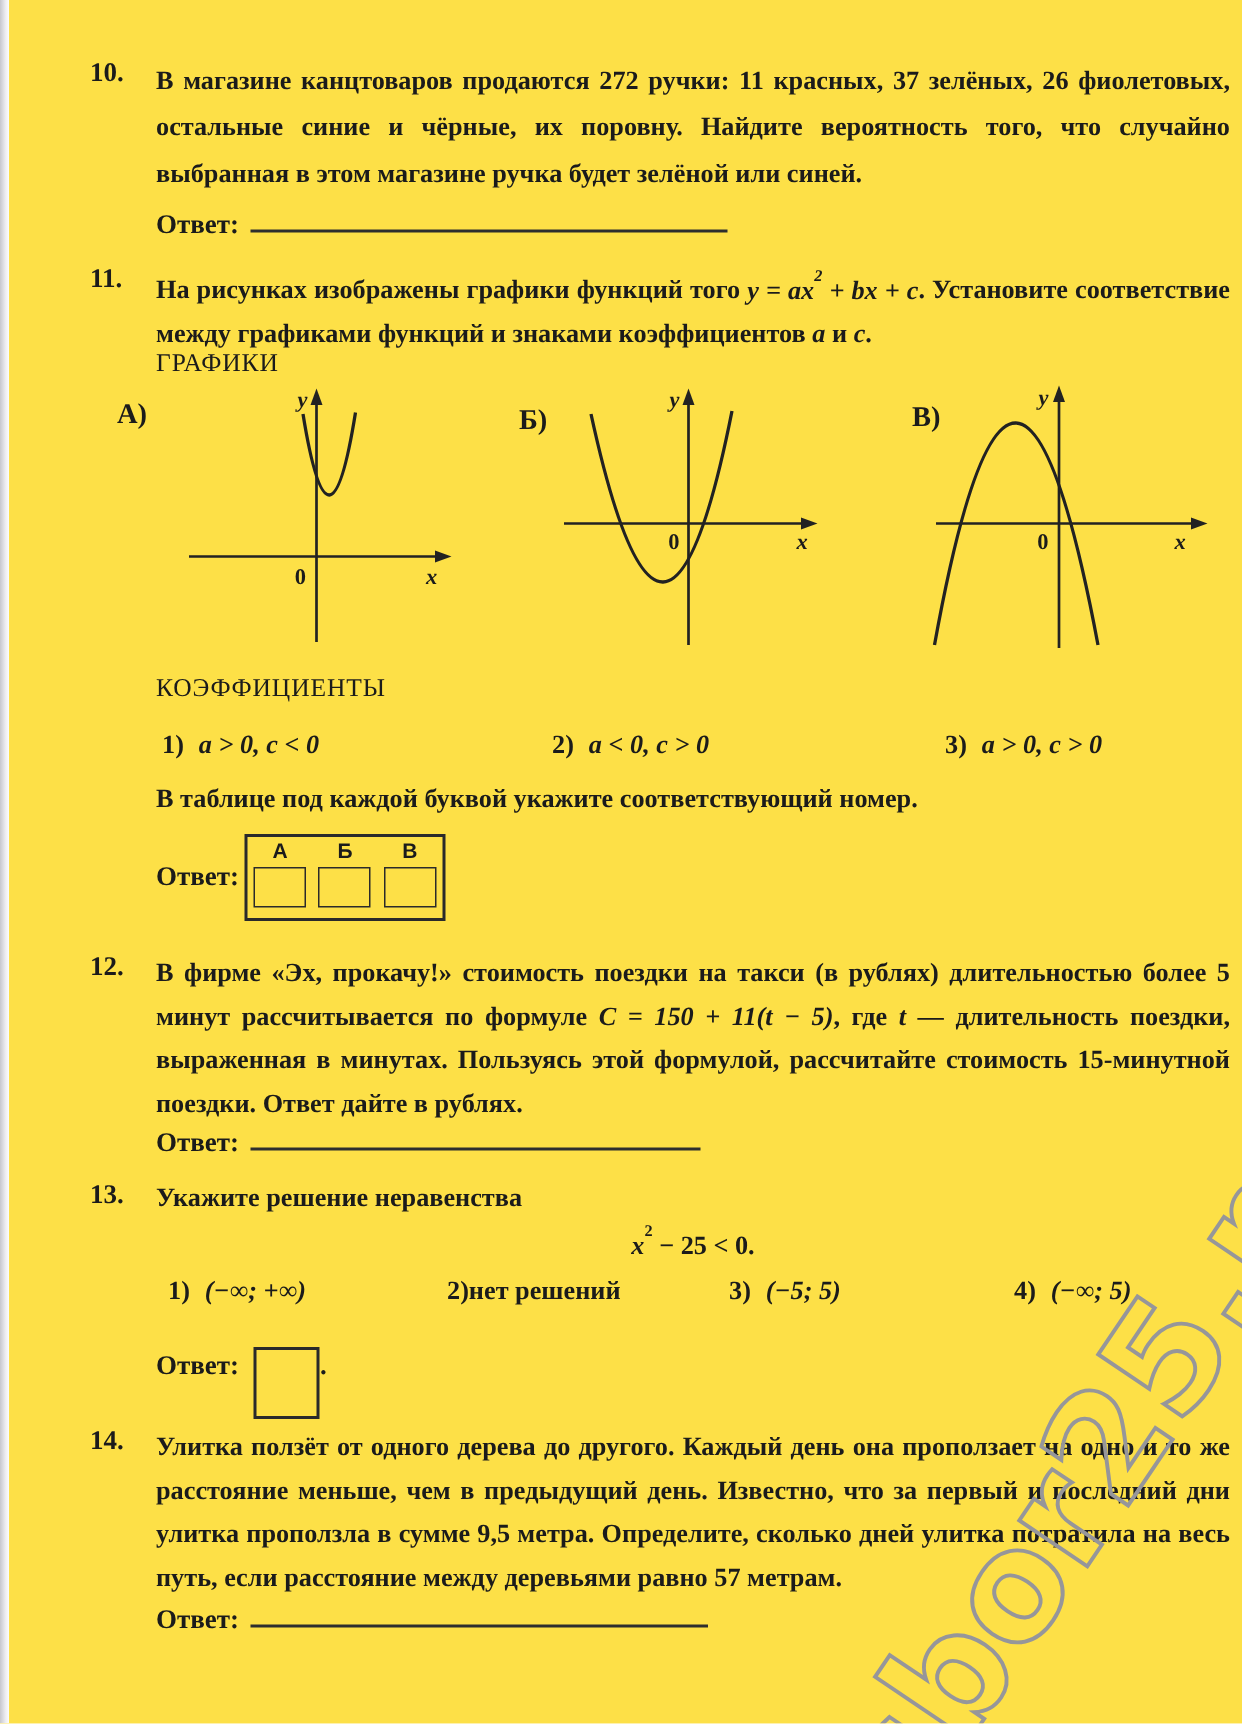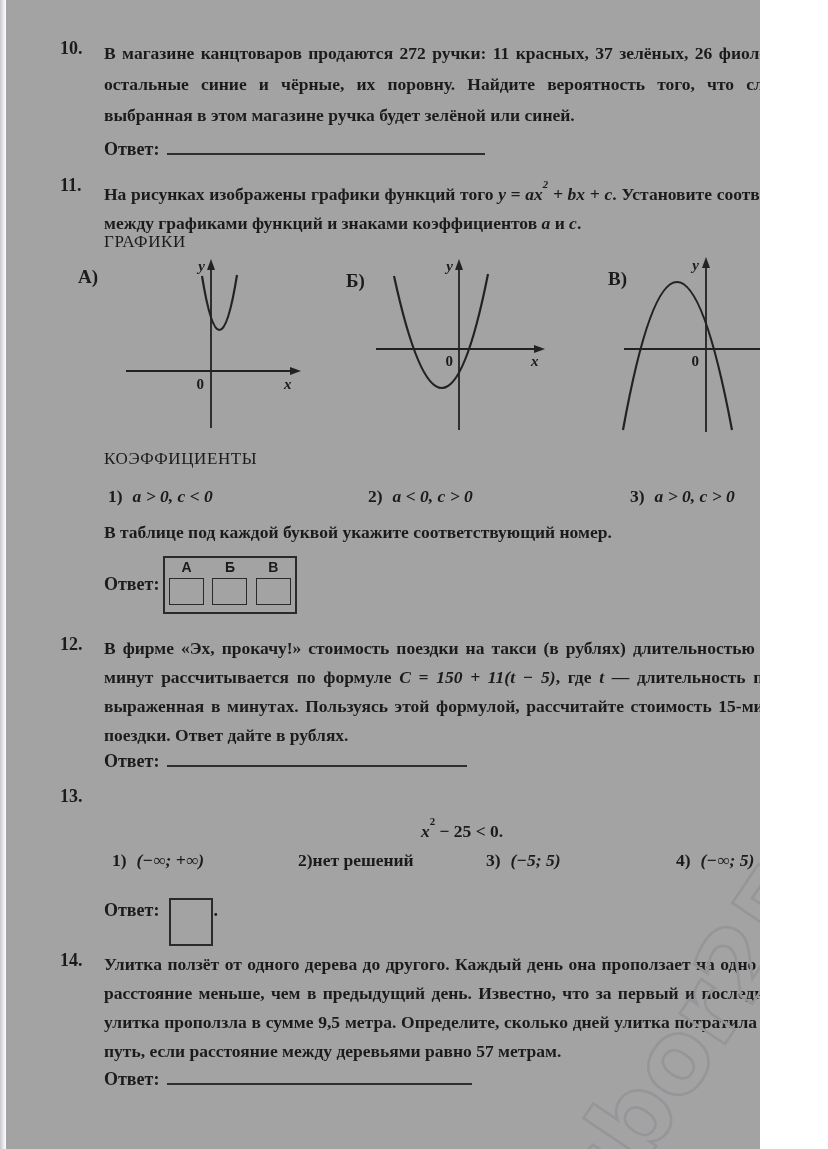--- a/index.html
+++ b/index.html
@@ -1,18 +1,18 @@
 <!DOCTYPE html>
 <html><head>
 <meta charset="utf-8">
 <style>
   html,body { margin:0; padding:0; background:#ffffff; }
   .page {
-    position:relative; width:760px; height:1149px;
-    background:#a3a3a3; overflow:hidden;
+    position:relative; width:828px; height:1149px;
+    background:#fde047; overflow:hidden;
     font-family:"Liberation Serif", serif; color:#1b1b1b;
   }
   .page-edge {
     position:absolute; left:0; top:0; width:6px; height:100%;
     background:linear-gradient(to right,#c7c7cd,#ececf0 60%,#fdfdfc);
   }
   .pnum { position:absolute; left:60px; width:42px; font-weight:bold; font-size:18px; }
   .ptext {
     position:absolute; left:104px; width:716px; text-align:justify;
     font-weight:bold; font-size:17.5px; line-height:31px;
@@ -136,20 +136,21 @@
 
   <div class="pnum" style="top:634px">12.</div>
   <div class="ptext tight" style="top:634px">
     <span>В фирме «Эх, прокачу!» стоимость поездки на такси (в рублях) длительностью более 5 минут рассчитывается по формуле </span><span class="fm">C = 150 + 11(t − 5)</span><span>, где </span><span class="fm">t</span><span> — длительность поездки, выраженная в минутах. Пользуясь этой формулой, рассчитайте стоимость 15-минутной поездки. Ответ дайте в рублях.</span>
   </div>
   <div class="answer-row" style="top:750px">
     <span>Ответ:</span><span class="aline" style="width:300px"></span>
   </div>
 
   <div class="pnum" style="top:786px">13.</div>
+  <div class="ptext" style="top:786px; line-height:24px">Укажите решение неравенства</div>
   <div class="ptext" style="top:812px; text-align:center; line-height:28px">
     <span class="fm">x</span><sup>2</sup><span> − 25 &lt; 0.</span>
   </div>
   <div class="opt" style="left:112px; top:850px">
     <span>1)</span><span class="fm">(−∞; +∞)</span>
   </div>
   <div class="opt" style="left:298px; top:850px">
     <span>2)</span><span style="">нет решений</span>
   </div>
   <div class="opt" style="left:486px; top:850px">

